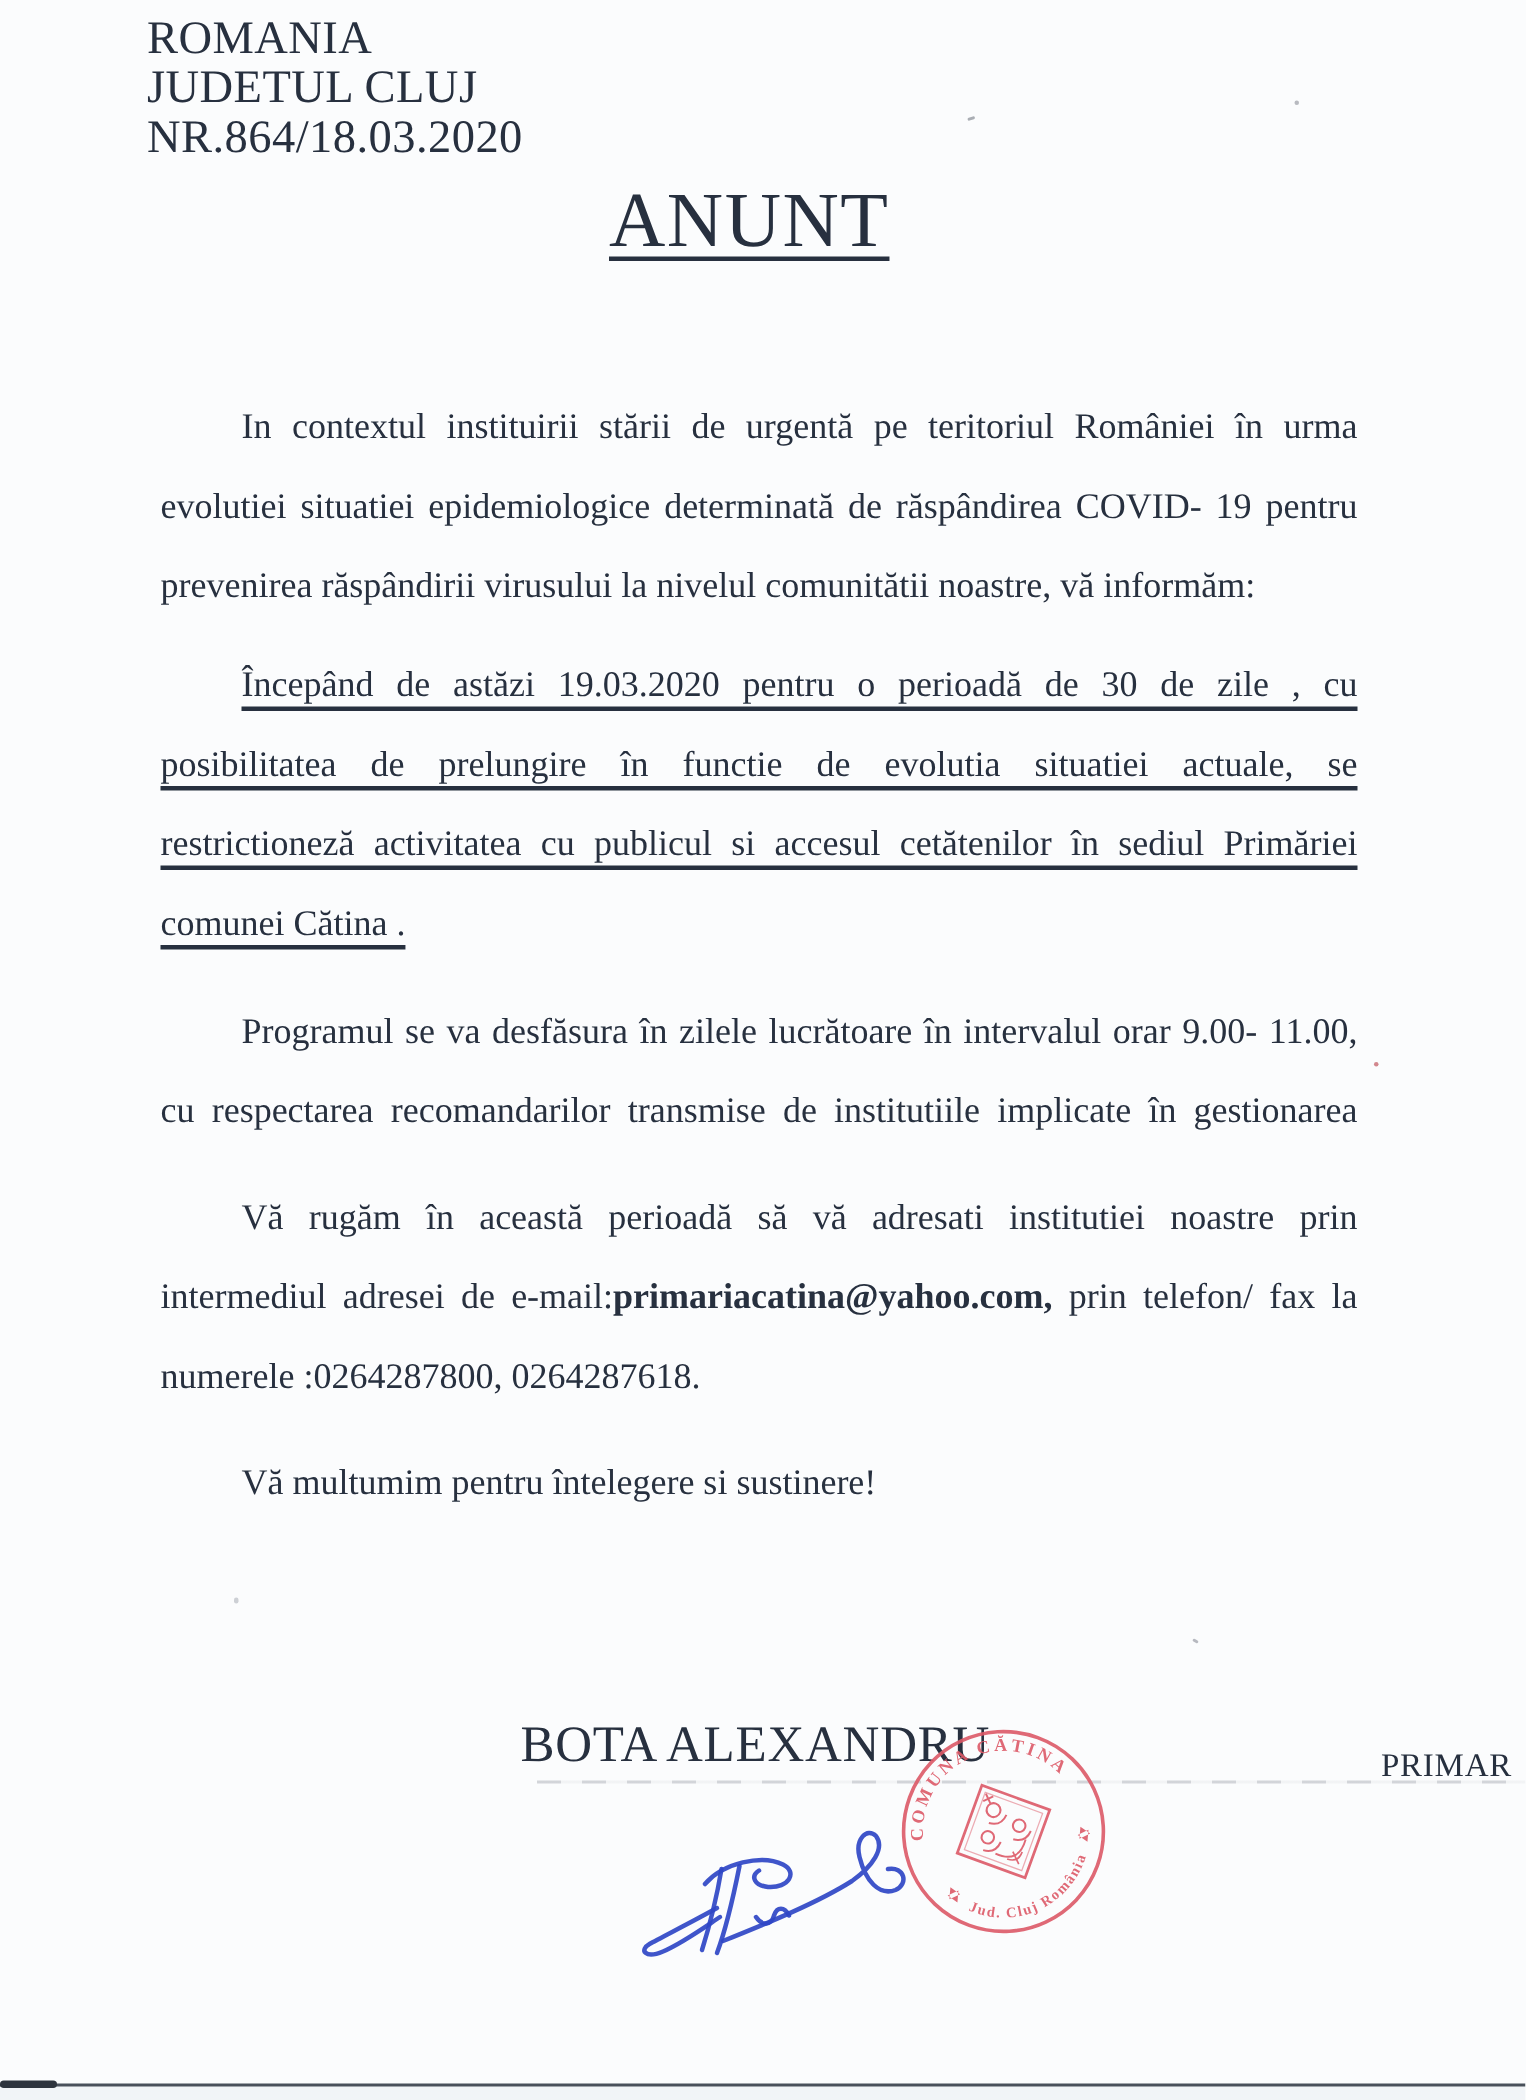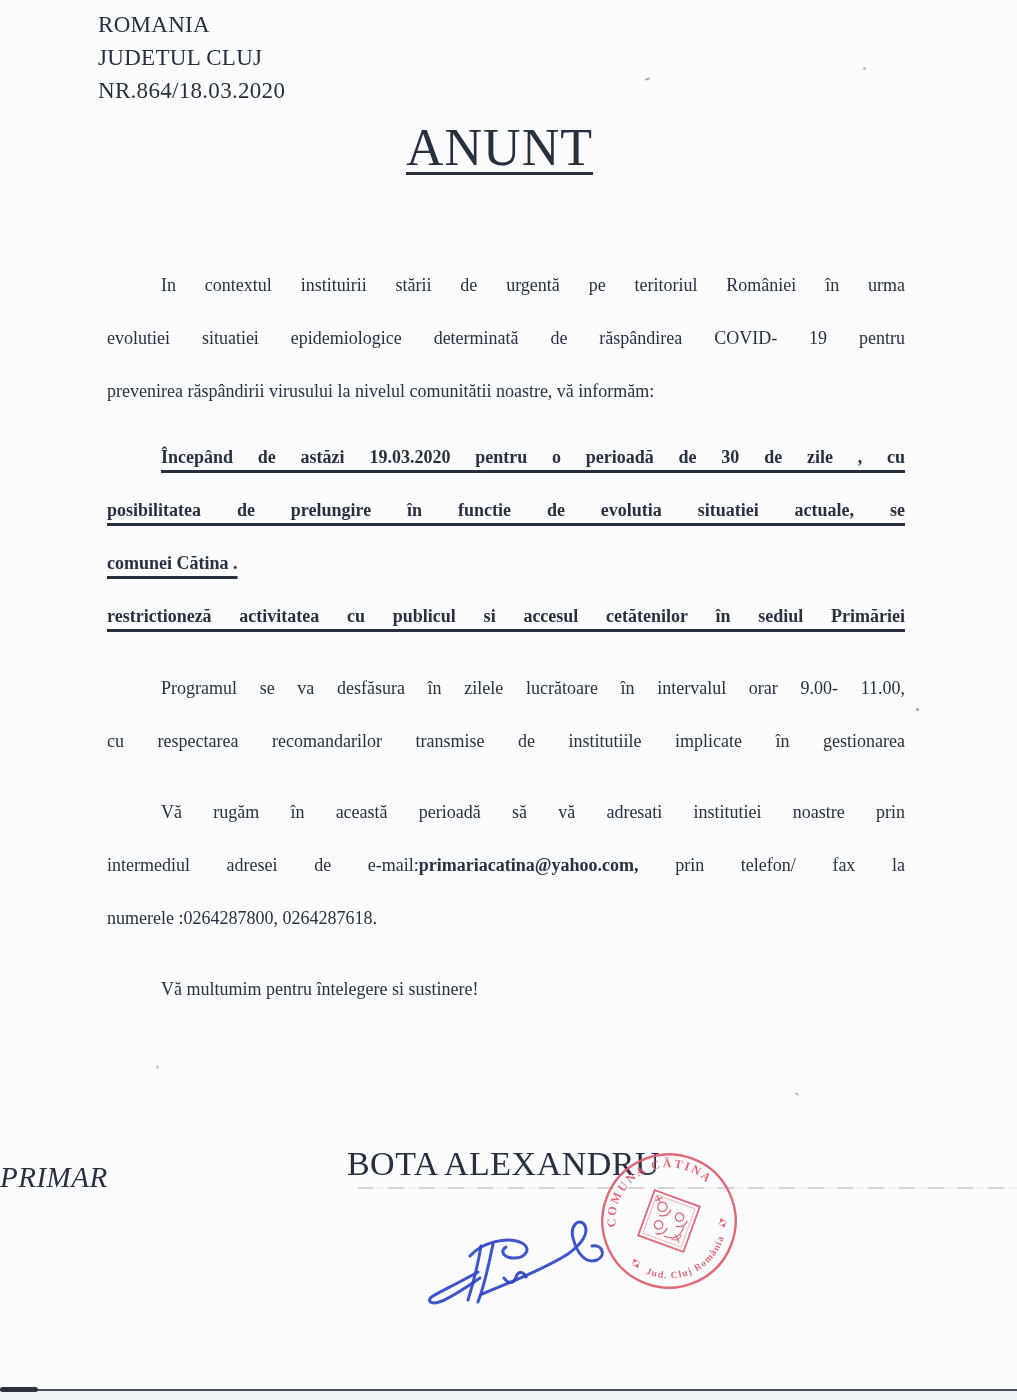--- a/index.html
+++ b/index.html
@@ -11,42 +11,42 @@
   html,body{margin:0;padding:0;}
   body{
     width:1017px;height:1400px;position:relative;overflow:hidden;
     background:var(--paper);
     font-family:"Liberation Serif","DejaVu Serif",serif;
     color:var(--ink);
   }
   .page{position:absolute;inset:0;}
 
   
-  .letterhead{position:absolute;left:98px;top:8px;font-size:23px;line-height:33px;letter-spacing:.3px;}
+  .letterhead{position:absolute;left:98px;top:8px;font-size:31px;line-height:33px;letter-spacing:.3px;}
 
   
   .title{position:absolute;top:118px;left:0;right:18px;text-align:center;font-size:52px;line-height:60px;letter-spacing:1px;}
   .title-text{text-decoration:underline;text-decoration-thickness:3px;text-underline-offset:7px;}
 
   
-  .content{position:absolute;left:107px;width:798px;top:259px;font-size:18px;}
+  .content{position:absolute;left:107px;width:798px;top:259px;font-size:24px;}
   .ln{line-height:53px;white-space:normal;}
   .j{text-align:justify;text-align-last:justify;}
   .ind{text-indent:54px;}
   .p{margin:0 0 16px 0;}
-  .p-restrict{font-weight:700;margin-bottom:19px;}
+  .p-restrict{font-weight:400;margin-bottom:19px;}
   .p-intro{margin-bottom:13px;}
   .p-program{margin-bottom:18px;}
   .p-contact{margin-bottom:18px;}
   .p-assure{margin-bottom:15px;}
   .u{text-decoration:underline;text-decoration-thickness:2.5px;text-underline-offset:7px;}
   .email{font-weight:700;}
 
   
-  .role{position:absolute;top:1163px;left:0;right:9px;text-align:left;font-size:29px;line-height:28px;letter-spacing:.5px;z-index:1;font-style:italic;}
+  .role{position:absolute;top:1163px;left:0;right:9px;text-align:right;font-size:22px;line-height:28px;letter-spacing:.5px;z-index:1;}
   .name{position:absolute;top:1149px;left:0;right:10px;text-align:center;font-size:34px;line-height:30px;letter-spacing:.5px;z-index:1;}
 
   
   .signature{position:absolute;left:420px;top:1212px;width:200px;height:110px;z-index:3;}
   .signature path{fill:none;stroke:var(--sig);stroke-width:3;stroke-linecap:round;stroke-linejoin:round;opacity:.92;}
 
   
   .stamp{position:absolute;left:595px;top:1147px;width:148px;height:148px;z-index:2;opacity:.9;}
   .stamp .ring{fill:none;stroke:var(--stamp);stroke-width:2.6;}
   .stamp .guide{fill:none;stroke:none;}
@@ -88,22 +88,22 @@
 
     <section class="p p-intro">
       <div class="ln j ind">In contextul instituirii stării de urgentă pe teritoriul României în urma</div>
       <div class="ln j">evolutiei situatiei epidemiologice determinată de răspândirea COVID- 19 pentru</div>
       <div class="ln">prevenirea răspândirii virusului la nivelul comunitătii noastre, vă informăm:</div>
     </section>
 
     <section class="p p-restrict">
       <div class="ln j ind u">Începând de astăzi 19.03.2020 pentru o perioadă de 30 de zile , cu</div>
       <div class="ln j u">posibilitatea de prelungire în functie de evolutia situatiei actuale, se</div>
+      <div class="ln j u">restrictioneză activitatea cu publicul si accesul cetătenilor în sediul Primăriei</div>
       <div class="ln u" style="display:inline-block;">comunei Cătina .</div>
-      <div class="ln j u">restrictioneză activitatea cu publicul si accesul cetătenilor în sediul Primăriei</div>
     </section>
 
     <section class="p p-program">
       <div class="ln j ind">Programul se va desfăsura în zilele lucrătoare în intervalul orar 9.00- 11.00,</div>
       <div class="ln j">cu respectarea recomandarilor transmise de institutiile implicate în gestionarea</div>
     </section>
 
     <section class="p p-contact">
       <div class="ln j ind">Vă rugăm în această perioadă să vă adresati institutiei noastre prin</div>
       <div class="ln j"><span>intermediul adresei de e-mail:</span><span class="email">primariacatina@yahoo.com,</span><span> prin telefon/ fax la</span></div>

